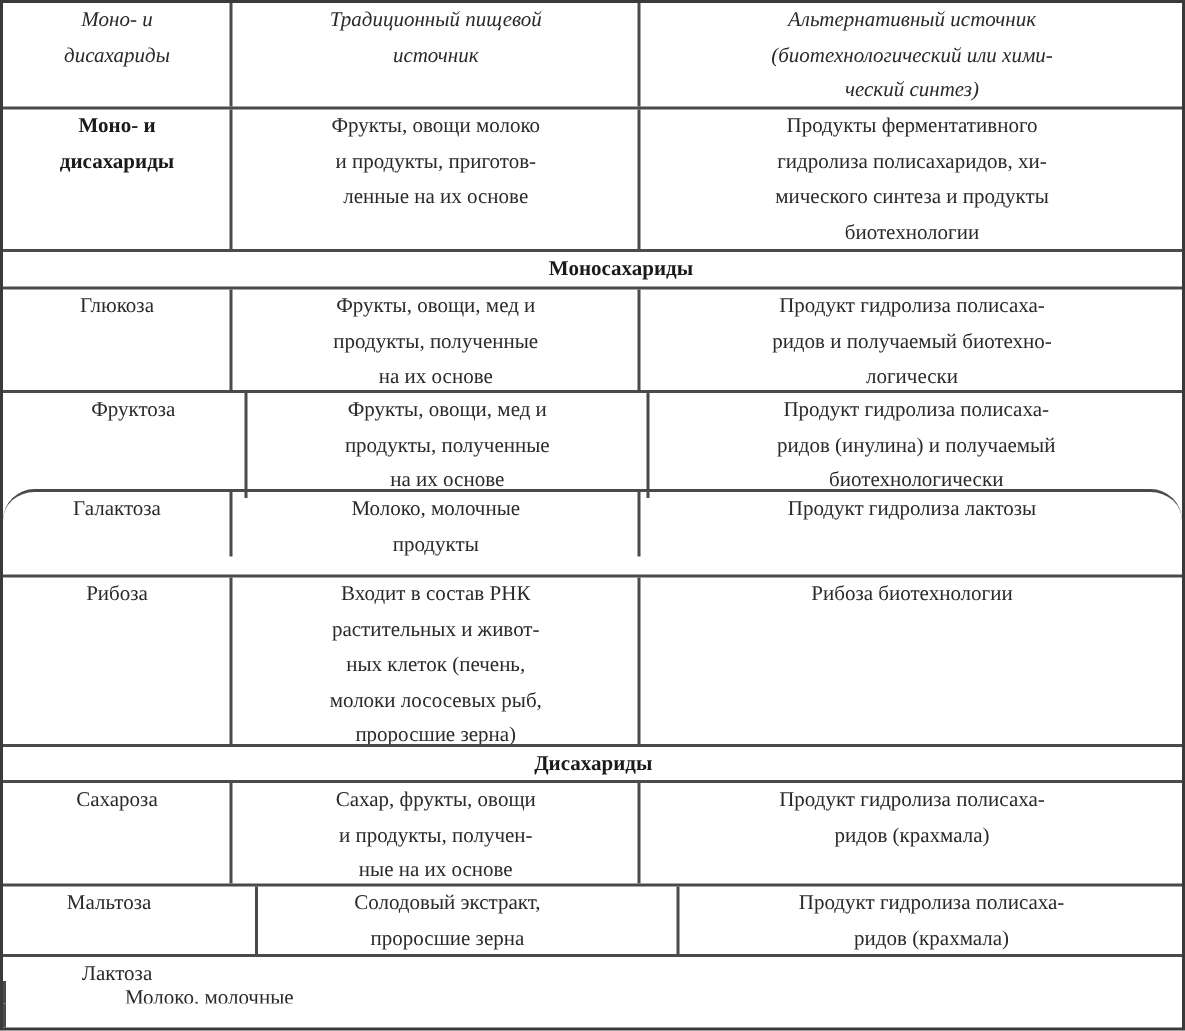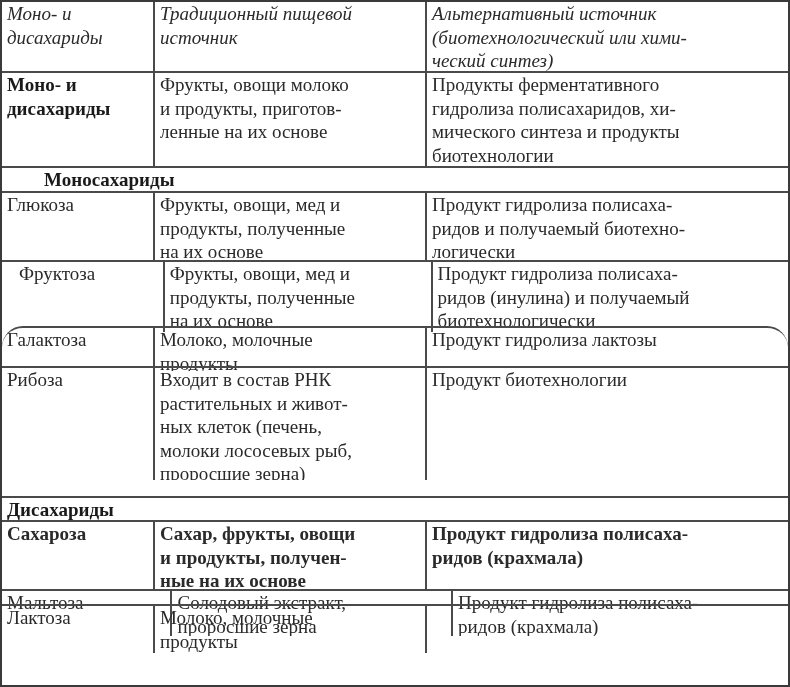--- a/index.html
+++ b/index.html
@@ -26,24 +26,25 @@
     left: 0;
     width: 786px;
     box-sizing: border-box;
     border-top: 2px solid #4a4a4a;
     display: flex;
   }
   .row.first { border-top: none; }
   .cell {
     box-sizing: border-box;
     padding: 0px 4px 0 5px;
-    font-size: 19px;
+    font-size: 14px;
     line-height: 23.5px;
     height: 100%;
     overflow: hidden;
+    text-align: center;
   }
   .c1 { width: 151px; }
   .c2 { width: 272px; border-left: 2px solid #4a4a4a; }
   .c3 { width: 363px; border-left: 2px solid #4a4a4a; }
   .head .cell { font-style: italic; }
   .bold { font-weight: bold; color: #1a1a1a; }
   .section .cell { width: 786px; font-weight: bold; color: #1a1a1a; }
   .line { display: block; white-space: nowrap; }
 </style>
 </head>
@@ -121,39 +122,39 @@
     <div class="cell c1">Галактоза</div>
     <div class="cell c2">
       <span class="line">Молоко, молочные</span>
       <span class="line">продукты</span>
     </div>
     <div class="cell c3">
       <span class="line">Продукт гидролиза лактозы</span>
     </div>
   </div>
 
-  <div class="row" style="top:364px;height:114px;">
+  <div class="row" style="top:381px;height:114px;">
     <div class="cell c1">Рибоза</div>
     <div class="cell c2">
       <span class="line">Входит в состав РНК</span>
       <span class="line">растительных и живот-</span>
       <span class="line">ных клеток (печень,</span>
       <span class="line">молоки лососевых рыб,</span>
       <span class="line">проросшие зерна)</span>
     </div>
     <div class="cell c3">
-      <span class="line">Продукт биотехнологии</span>
+      <span class="line">Рибоза биотехнологии</span>
     </div>
   </div>
 
   <div class="row section" style="top:494px;height:24px;">
     <div class="cell">Дисахариды</div>
   </div>
 
-  <div class="row" style="top:518px;height:69px;font-weight:bold;">
+  <div class="row" style="top:518px;height:69px;">
     <div class="cell c1">Сахароза</div>
     <div class="cell c2">
       <span class="line">Сахар, фрукты, овощи</span>
       <span class="line">и продукты, получен-</span>
       <span class="line">ные на их основе</span>
     </div>
     <div class="cell c3">
       <span class="line">Продукт гидролиза полисаха-</span>
       <span class="line">ридов (крахмала)</span>
     </div>
@@ -164,21 +165,21 @@
     <div class="cell c2">
       <span class="line">Солодовый экстракт,</span>
       <span class="line">проросшие зерна</span>
     </div>
     <div class="cell c3">
       <span class="line">Продукт гидролиза полисаха-</span>
       <span class="line">ридов (крахмала)</span>
     </div>
   </div>
 
-  <div class="row" style="top:602px;height:49px;">
+  <div class="row" style="top:634px;height:49px;flex-direction:column;">
     <div class="cell c1">Лактоза</div>
     <div class="cell c2">
       <span class="line">Молоко, молочные</span>
       <span class="line">продукты</span>
     </div>
     <div class="cell c3"></div>
   </div>
 
 </div>
 

